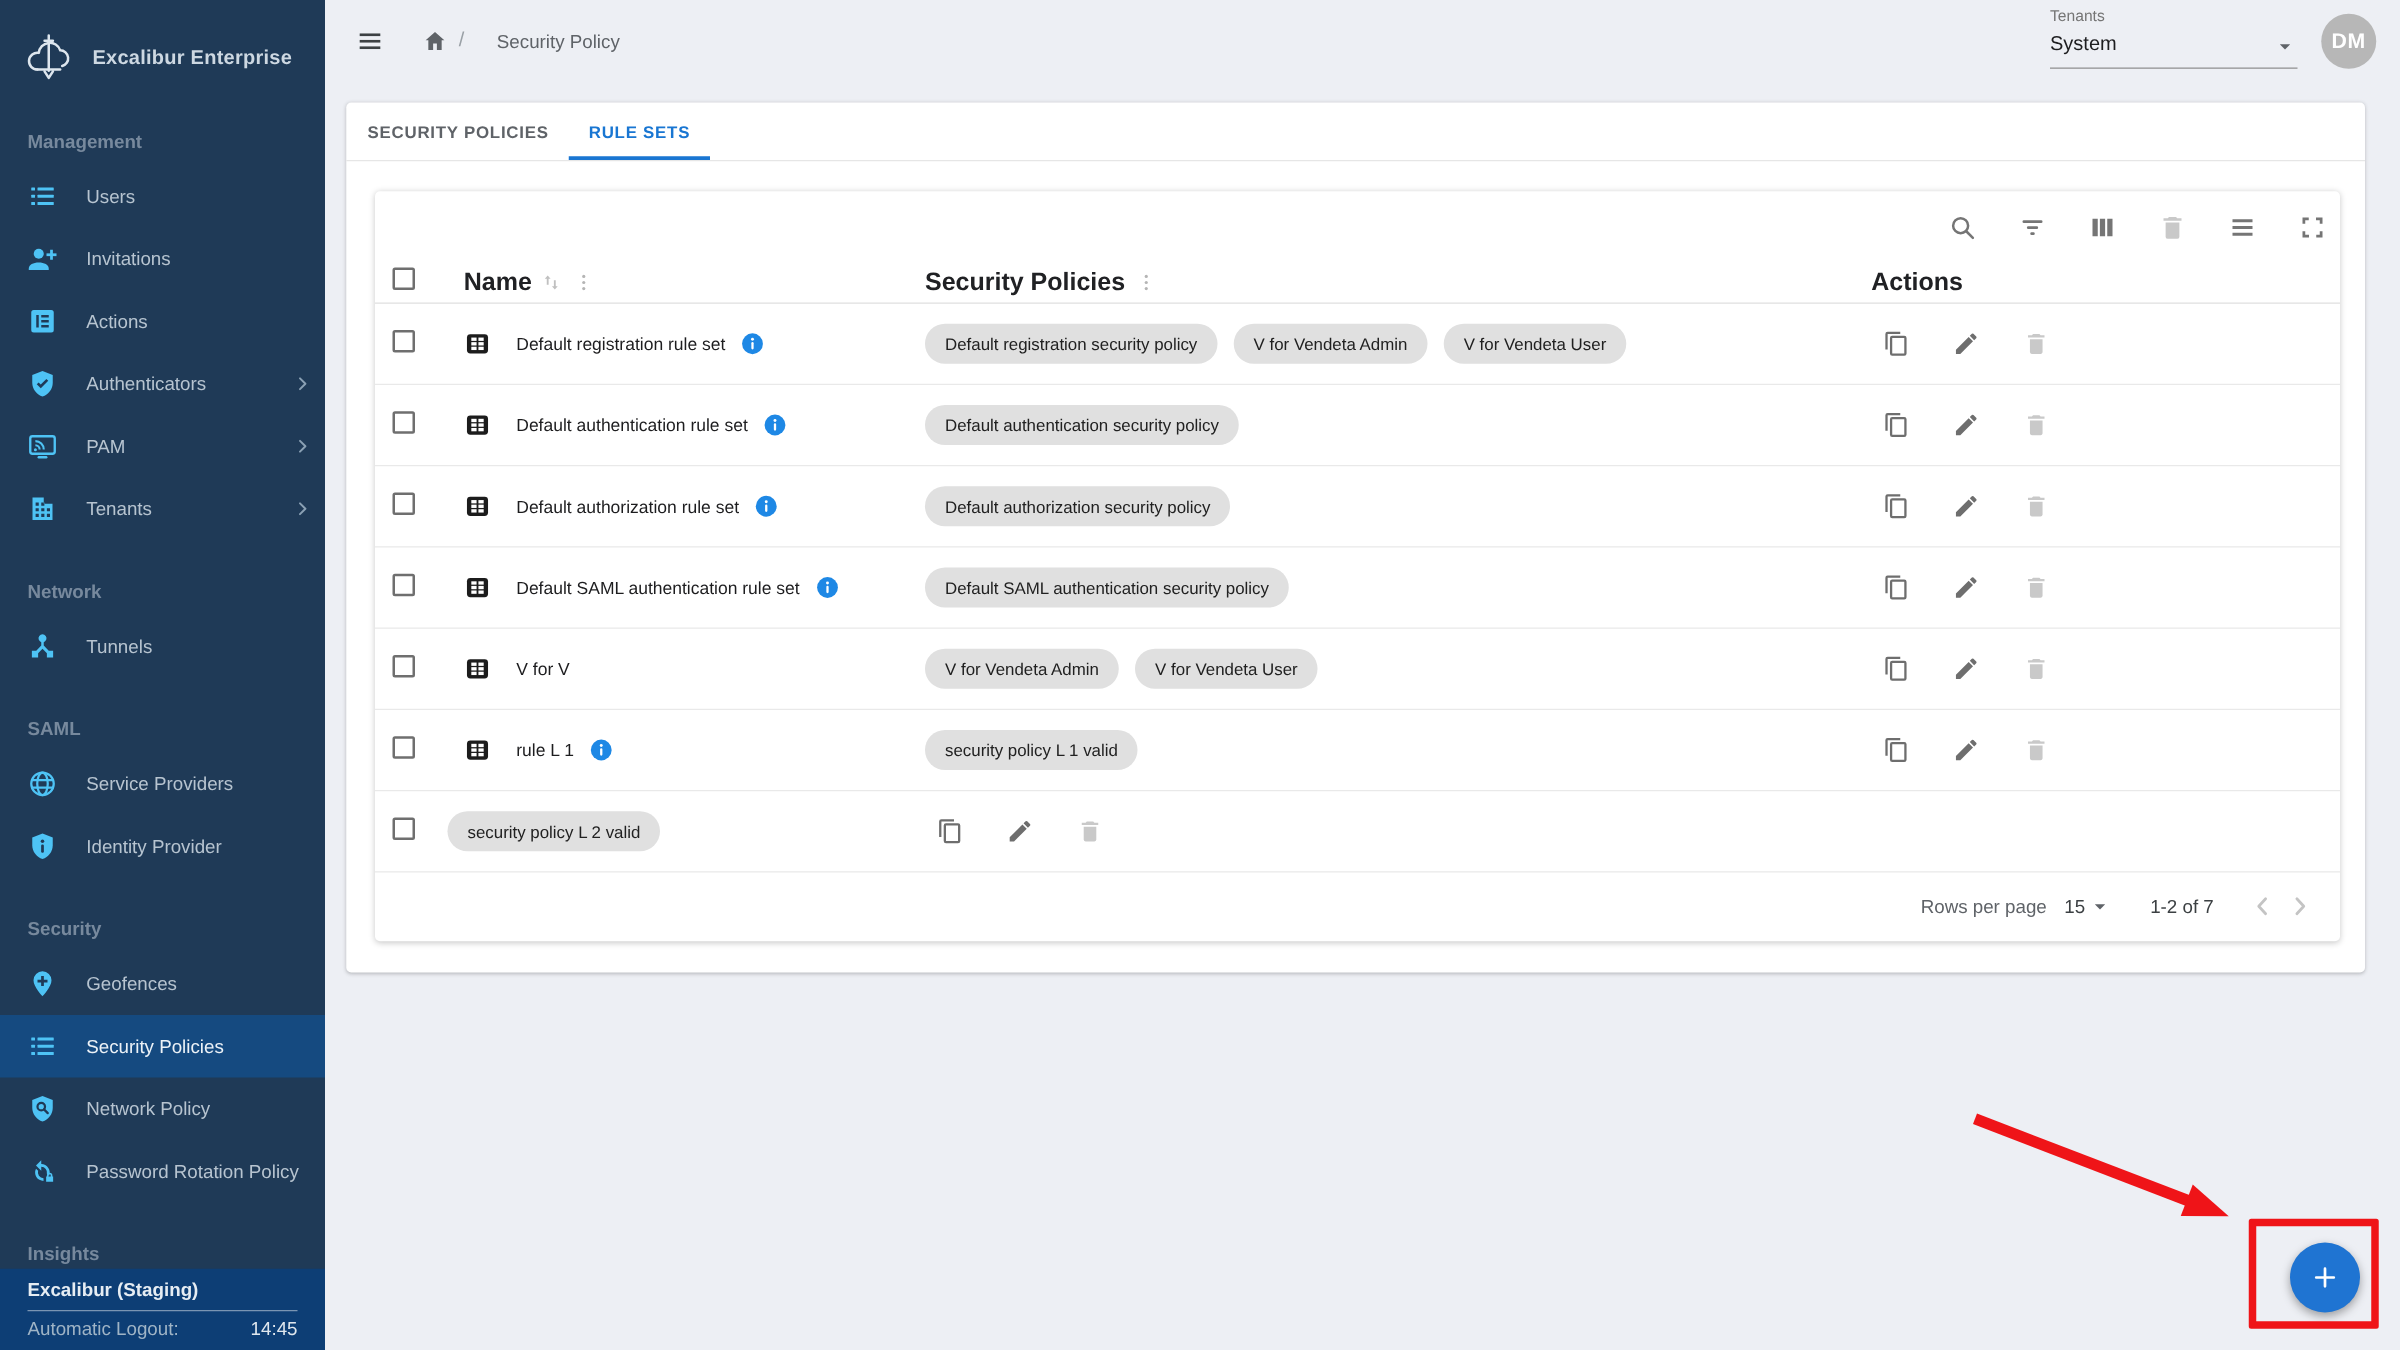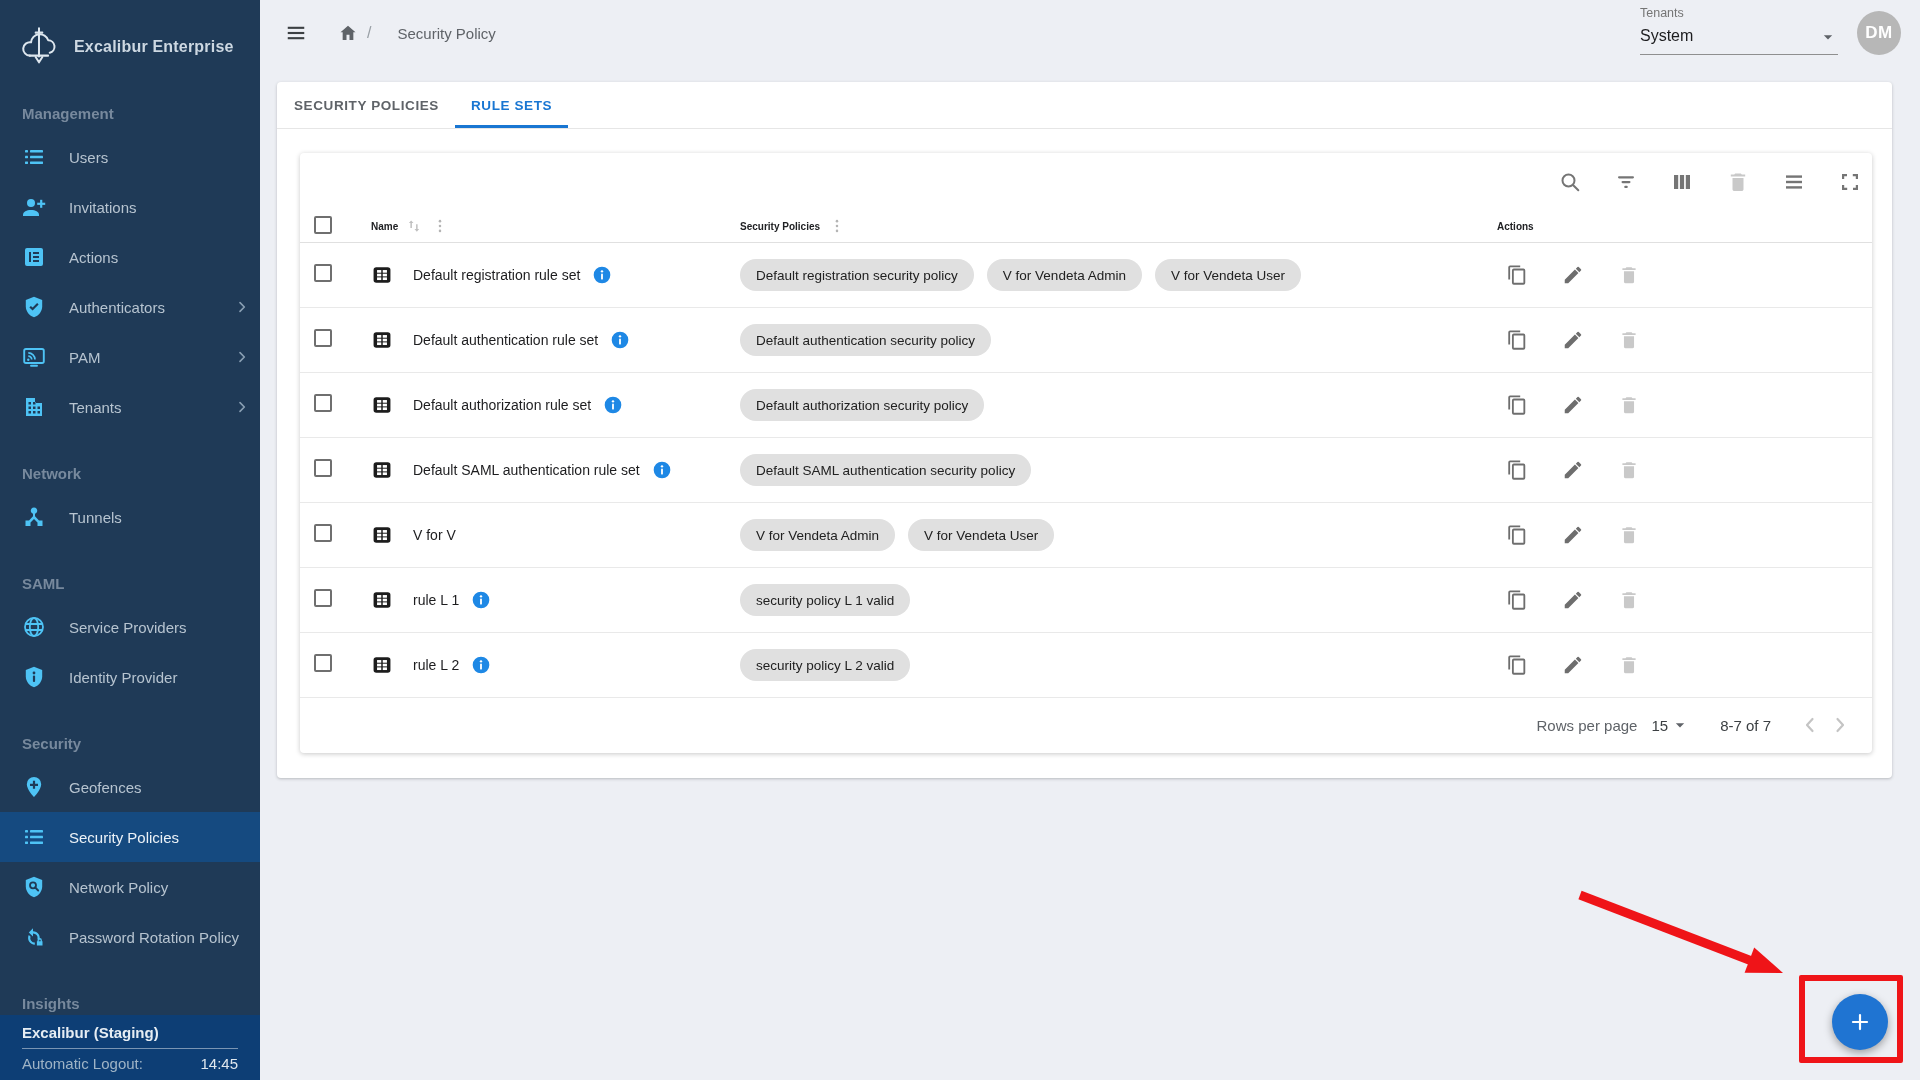--- a/index.html
+++ b/index.html
@@ -54,21 +54,21 @@
   .tab{position:relative;display:flex;align-items:center;padding:0 16px;font-size:13.5px;font-weight:700;letter-spacing:.6px;color:#5f6368}
   .tab.active{color:var(--accent)}
   .tab.active::after{content:"";position:absolute;left:0;right:0;bottom:0;height:3px;background:var(--accent)}
 
   .table-card{position:absolute;left:23px;top:71px;width:1572px;height:600px;background:#fff;border-radius:4px;box-shadow:0 1px 5px rgba(0,0,0,.22);overflow:hidden}
   .toolbar{height:57px;display:flex;align-items:center;justify-content:flex-end;gap:32px;padding-right:10px}
   .tbtn{width:24px;height:24px;color:#757575}
   .tbtn.disabled{color:#c9c9c9}
 
   .thead,.trow{display:grid;grid-template-columns:58px 382px 757px auto;align-items:center}
-  .thead{height:33px;border-bottom:1px solid #e0e0e0;font-size:10px;font-weight:700;color:#202124}
+  .thead{height:33px;border-bottom:1px solid #e0e0e0;font-size:20px;font-weight:700;color:#202124}
   .c-check{padding-left:14px}
   .checkbox{display:inline-block;width:18px;height:18px;border:2px solid #6f6f6f;border-radius:2px;background:#fff}
   .h-name,.h-pol{display:flex;align-items:center}
   .h-name{padding-left:13px}
   .h-name .sort{color:#c0c0c0;margin-left:7px}
   .h-name .dots,.h-pol .dots{color:#b5b5b5;margin-left:8px}
   .trow{height:65px;border-bottom:1px solid #e9e9e9}
   .c-name{display:flex;align-items:center;padding-left:13px;font-size:14px;color:#1d1d1f}
   .gridicon{margin-right:20px;flex:0 0 auto}
   .infoicon{margin-left:12px;flex:0 0 auto}
@@ -651,43 +651,20 @@
               </span>
               <span class="abtn icon22 disabled" data-interactable="true">
                 <svg viewBox="0 0 24 24" fill="currentColor">
                   <path d="M6.5 19.5A1.8 1.8 0 0 0 8.3 21h7.4a1.8 1.8 0 0 0 1.8-1.5V8h-11zM15.8 4.5l-1-1h-5.6l-1 1H4.8v2h14.4v-2z"></path>
                 </svg>
               </span>
             </div>
           </div>
           <div class="trow" data-interactable="false">
             <div class="cell c-check"><span class="checkbox" data-interactable="true"></span></div>
-            <div class="cell c-name">
-              <span class="gridicon icon22" data-interactable="false">
-                <svg viewBox="0 0 24 24">
-                  <rect x="2.8" y="3.6" width="18.4" height="16.8" rx="3" fill="#1c1c1c"></rect>
-                  <g fill="#fff">
-                    <rect x="6.6" y="6.6" width="4.6" height="2.9"></rect>
-                    <rect x="12.8" y="6.6" width="4.6" height="2.9"></rect>
-                    <rect x="6.6" y="10.6" width="4.6" height="2.9"></rect>
-                    <rect x="12.8" y="10.6" width="4.6" height="2.9"></rect>
-                    <rect x="6.6" y="14.6" width="4.6" height="2.9"></rect>
-                    <rect x="12.8" y="14.6" width="4.6" height="2.9"></rect>
-                  </g>
-                </svg>
-              </span>
-              <span class="rname" data-interactable="false">rule L 2</span>
-              <span class="infoicon icon20" data-interactable="true">
-                <svg viewBox="0 0 24 24">
-                  <circle cx="12" cy="12" r="10" fill="var(--info-icon,#1e88e5)"></circle>
-                  <circle cx="12" cy="7.6" r="1.4" fill="#fff"></circle>
-                  <rect x="10.9" y="10.3" width="2.2" height="7.2" rx="1.1" fill="#fff"></rect>
-                </svg>
-              </span>
-            </div>
             <div class="cell c-pol" data-interactable="false">
               <span class="chip" data-interactable="false">security policy L 2 valid</span>
             </div>
             <div class="cell c-act">
               <span class="abtn icon22" data-interactable="true">
                 <svg viewBox="0 0 24 24" fill="currentColor">
                   <path d="M15.5 1.5H4.5a2 2 0 0 0-2 2V17h2V3.5h11zM19 5H8.5a2 2 0 0 0-2 2v13.5a2 2 0 0 0 2 2H19a2 2 0 0 0 2-2V7a2 2 0 0 0-2-2zm0 15.5H8.5V7H19z"></path>
                 </svg>
               </span>
               <span class="abtn icon22" data-interactable="true">
@@ -705,21 +682,21 @@
         </div>
 
       <div class="pagination" data-interactable="false">
         <span data-interactable="false">Rows per page</span>
         <span class="pag-val" data-interactable="true">15</span>
         <span class="pag-caret" data-interactable="true">
             <svg viewBox="0 0 24 24" fill="currentColor">
               <path d="M7 10l5 5 5-5z"></path>
             </svg>
           </span>
-        <span class="pag-range" data-interactable="false">8-7 of 7</span>
+        <span class="pag-range" data-interactable="false">1-2 of 7</span>
         <span class="pg-chev" data-interactable="true">
             <svg viewBox="0 0 24 24" fill="none" stroke="currentColor" stroke-width="2.2" stroke-linecap="round" stroke-linejoin="round">
               <path d="M14.5 6L9 12l5.5 6"></path>
             </svg>
           </span>
         <span class="pg-chev" data-interactable="true">
             <svg viewBox="0 0 24 24" fill="none" stroke="currentColor" stroke-width="2.2" stroke-linecap="round" stroke-linejoin="round">
               <path d="M9.5 6L15 12l-5.5 6"></path>
             </svg>
           </span>

